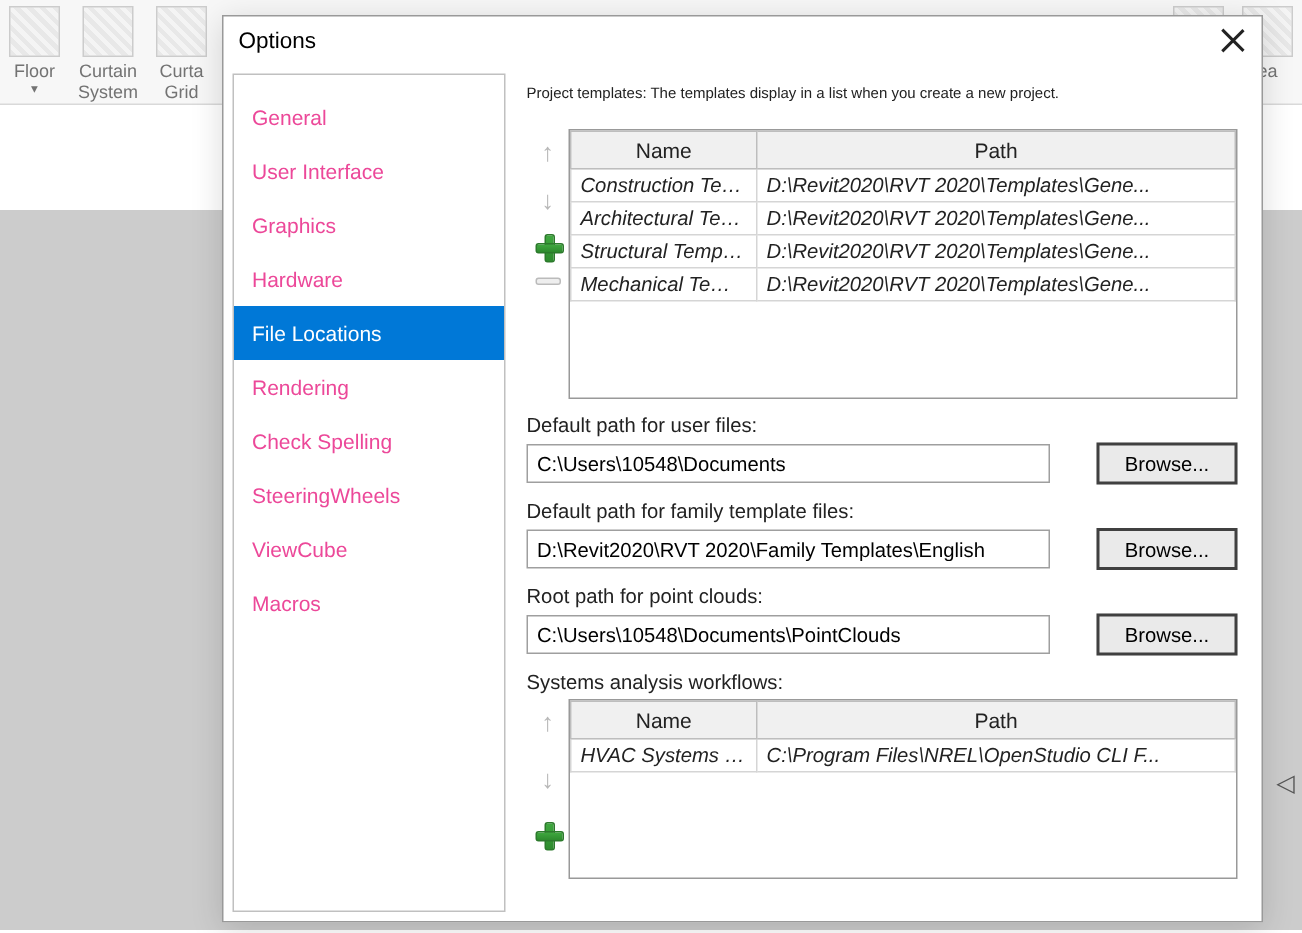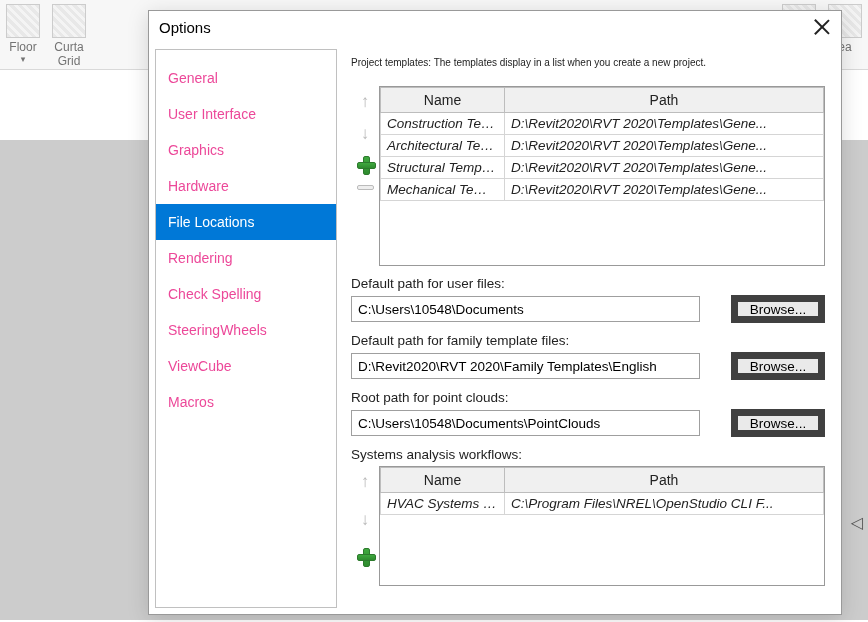--- a/index.html
+++ b/index.html
@@ -39,37 +39,42 @@
 .grid table { width: 100%; border-collapse: collapse; }
 .grid th { background: #f0f0f0; border: 1px solid #bdbdbd; padding: 4px 6px; font-weight: 400; text-align: center; font-size: 14px; }
 .grid td { border: 1px solid #d5d5d5; padding: 3px 6px; white-space: nowrap; overflow: hidden; text-overflow: ellipsis; max-width: 0; font-style: italic; }
 .grid .c-name { width: 28%; }
 .grid .c-path { width: 72%; }
 .grid .filler td { height: 50px; border-left:0; border-right:0; border-bottom:0; }
 
 .field-label { margin-top: 6px; margin-bottom: 4px; font-size: 13.5px; }
 .field-row { display: flex; align-items: center; gap: 31px; margin-bottom: 10px; }
 .field-row input { flex:1; border: 1px solid #9f9f9f; padding: 4px 6px; font-size: 13.5px; height: 26px; max-width: 360px; }
-.browse { width: 94px; height: 28px; background: #eaeaea; border: 7px solid #404040; font-size: 13.5px; cursor: pointer; }
+.browse { width: 94px; height: 28px; background: #eaeaea; border: 2px solid #404040; font-size: 13.5px; cursor: pointer; }
 
 .workflows { display:flex; }
 .workflows .grid { height: 120px; }
 .workflows .filler td { height: 20px; }
 .workflows .sidebtns { gap: 18px; }
 
 .rightarrow { position:absolute; right:0; top:512px; width:22px; height:20px; display:flex; align-items:center; justify-content:center; font-size:16px; color:#555;}
 </style>
 </head>
 <body>
 
 <div class="bgbar">
   <div class="tool">
       <div class="ico"></div>
       <div>Floor</div>
       <div style="font-size:9px">▾</div>
+    </div>
+  <div class="tool">
+      <div class="ico"></div>
+      <div style="white-space:pre">Curtain
+System</div>
     </div>
   <div class="tool">
       <div class="ico"></div>
       <div style="white-space:pre">Curta
 Grid</div>
     </div>
   <div style="flex:1"></div>
   <div class="tool">
       <div class="ico"></div>
       <div>ou</div>

